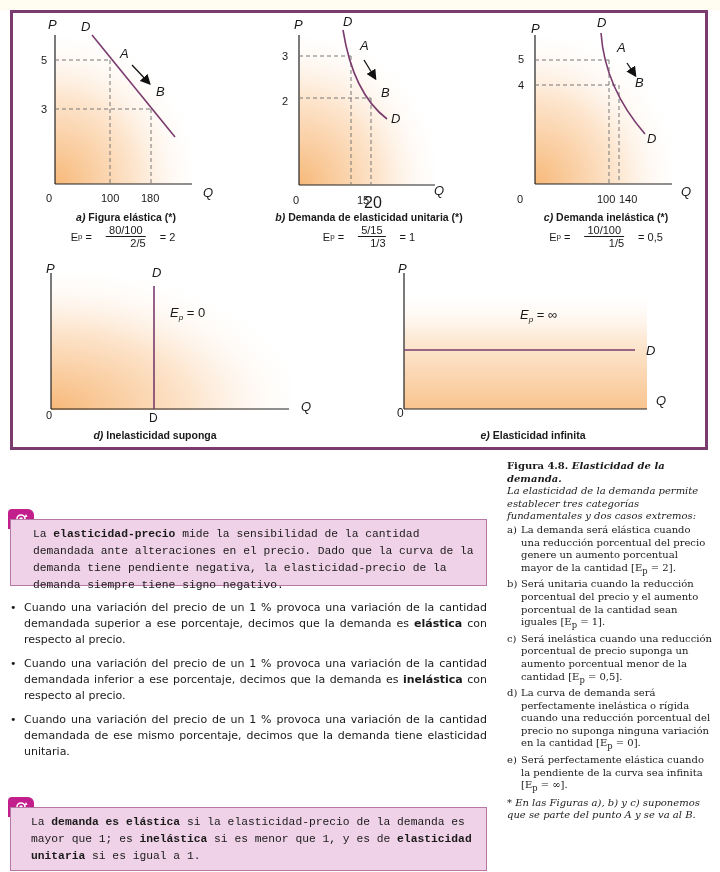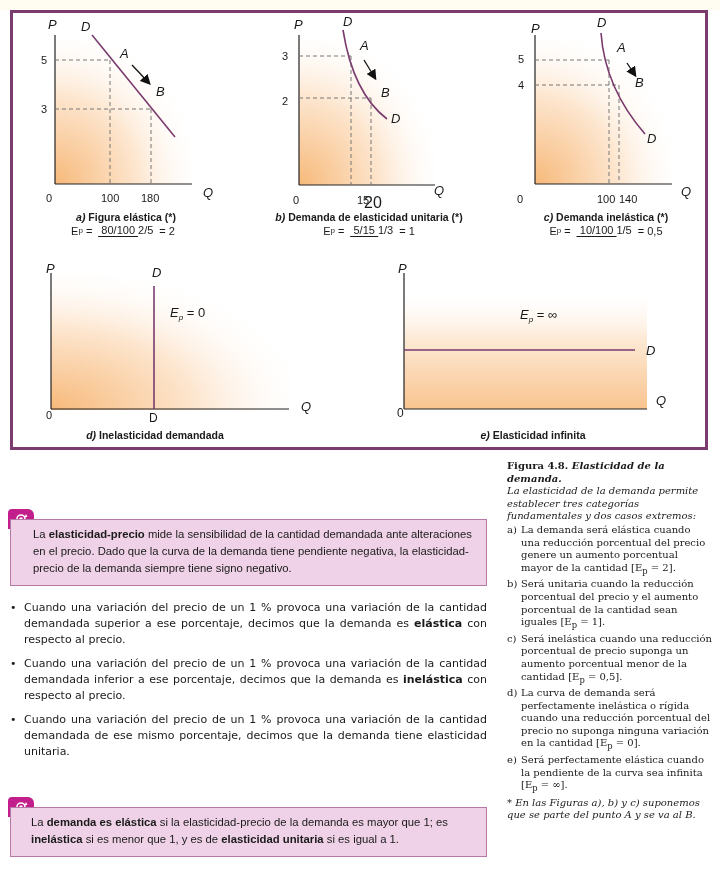--- a/index.html
+++ b/index.html
@@ -3,38 +3,38 @@
 <meta charset="utf-8">
 <style>
   html, body { margin:0; padding:0; }
   body { width:720px; height:872px; background:#ffffff; position:relative; overflow:hidden; font-family:"Liberation Sans", sans-serif; color:#1a1a1a; }
   .topstrip { position:absolute; left:0; top:0; width:720px; height:10px; background:#fffdf2; }
   .figbox { position:absolute; left:10px; top:10px; width:698px; height:440px; border:3px solid #7a3b6e; box-sizing:border-box; background:#fff; }
   .figbox svg { position:absolute; left:0; top:0; }
   .caption { position:absolute; font-size:10.5px; font-weight:bold; white-space:nowrap; transform:translateX(-50%); }
   .caption i { font-style:italic; }
   .formula { position:absolute; font-size:11px; white-space:nowrap; display:flex; align-items:center; transform:translateX(-50%); }
-  .frac { display:inline-flex; flex-direction:row; align-items:flex-start; margin:0 6px; }
+  .frac { display:inline-flex; flex-direction:column; align-items:flex-end; margin:0 14px; }
   .frac .num { border-bottom:1px solid #1a1a1a; padding:0 3px; line-height:12px; }
   .frac .den { line-height:12px; }
   .sub { font-size:8px; vertical-align:-3px; }
   .lbl { position:absolute; font-size:12px; }
   .lbl-it { font-style:italic; font-size:13px; }
 
   .side { position:absolute; left:507px; top:460px; width:205px; font-family:"DejaVu Serif", serif; font-size:10px; line-height:12.6px; color:#1a1a1a; }
   .side .title { font-weight:bold; }
   .side .title i { font-weight:bold; }
   .side .intro { font-style:italic; }
   .side ol { list-style:none; margin:0; padding:0; }
   .side li { display:flex; margin-top:1px; }
   .side li .mk { width:14px; flex-shrink:0; font-style:normal; }
   .side li .tx { }
   .side .note { font-style:italic; margin-top:2px; }
 
-  .callout { position:absolute; left:10px; width:477px; background:#efd2e7; border:1px solid #b679a6; box-sizing:border-box; font-family:Liberation Sans, sans-serif; font-size:11.3px; line-height:17px; color:#1a1a1a; padding:6px 8px 6px 22px; }
+  .callout { position:absolute; left:10px; width:477px; background:#efd2e7; border:1px solid #b679a6; box-sizing:border-box; font-family:Liberation Mono, monospace; font-size:11.3px; line-height:17px; color:#1a1a1a; padding:6px 8px 6px 22px; }
   .callout b { font-weight:bold; }
   .c-icon { position:absolute; left:8px; width:26px; height:20px; background:#c21f8c; border-radius:4px 6px 0 0; display:flex; align-items:center; justify-content:center; }
 
   .body { position:absolute; left:10px; top:600px; width:477px; font-family:"DejaVu Sans", sans-serif; font-size:11px; line-height:16px; color:#1a1a1a; }
   .body p { margin:0 0 6px 0; text-align:justify; }
   .body ul { list-style:none; margin:0; padding:0; }
   .body li { display:flex; margin-bottom:8px; }
   .body li .bul { width:14px; flex-shrink:0; font-size:11px; }
   .body li .t { text-align:justify; flex:1; }
 </style>
@@ -173,21 +173,21 @@
       </span>
     <span>= 0,5</span>
   </div>
 
   <span class="lbl lbl-it" style="left:33px;top:248px;">P</span>
   <span class="lbl lbl-it" style="left:139px;top:252px;">D</span>
   <span class="lbl lbl-it" style="left:157px;top:292px;"><span>E</span><span class="sub">p</span> <span style="font-style:normal">= 0</span></span>
   <span class="lbl" style="left:33px;top:396px;font-size:11px;">0</span>
   <span class="lbl" style="left:136px;top:398px;">D</span>
   <span class="lbl lbl-it" style="left:288px;top:386px;">Q</span>
-  <div class="caption" style="left:142px;top:416px;"><i>d)</i> <span>Inelasticidad demandada</span></div>
+  <div class="caption" style="left:142px;top:416px;"><i>d)</i> <span>Inelasticidad suponga</span></div>
 
   <span class="lbl lbl-it" style="left:385px;top:248px;">P</span>
   <span class="lbl lbl-it" style="left:507px;top:294px;"><span>E</span><span class="sub">p</span> <span style="font-style:normal">= ∞</span></span>
   <span class="lbl lbl-it" style="left:633px;top:330px;">D</span>
   <span class="lbl" style="left:384px;top:393px;font-size:12px;">0</span>
   <span class="lbl lbl-it" style="left:643px;top:380px;">Q</span>
   <div class="caption" style="left:520px;top:416px;"><i>e)</i> <span>Elasticidad infinita</span></div>
 </div>
 
 <div class="side">
@@ -244,15 +244,15 @@
       </li>
   </ul>
 </div>
 
 <div class="c-icon" style="top:797px;">
   <svg width="16" height="16" viewBox="0 0 16 16">
       <path d="M8,8 m-1,0 a1,1 0 1,1 2,0 a2.5,2.5 0 1,1 -5,0 a4,4 0 1,1 8,0 a5.5,5.5 0 0,1 -3,4.8" fill="none" stroke="#fff" stroke-width="1.6"></path>
       <path d="M13,3 l1.5,3 l-3,0 z" fill="#fff"></path>
     </svg>
 </div>
-<div class="callout" style="top:807px;height:50px;padding-left:20px;">
+<div class="callout" style="top:807px;height:64px;padding-left:20px;">
   <span>La </span><b>demanda es elástica</b><span> si la elasticidad-precio de la demanda es mayor que 1; es </span><b>inelástica</b><span> si es menor que 1, y es de </span><b>elasticidad unitaria</b><span> si es igual a 1.</span>
 </div>
 
 </body></html>

